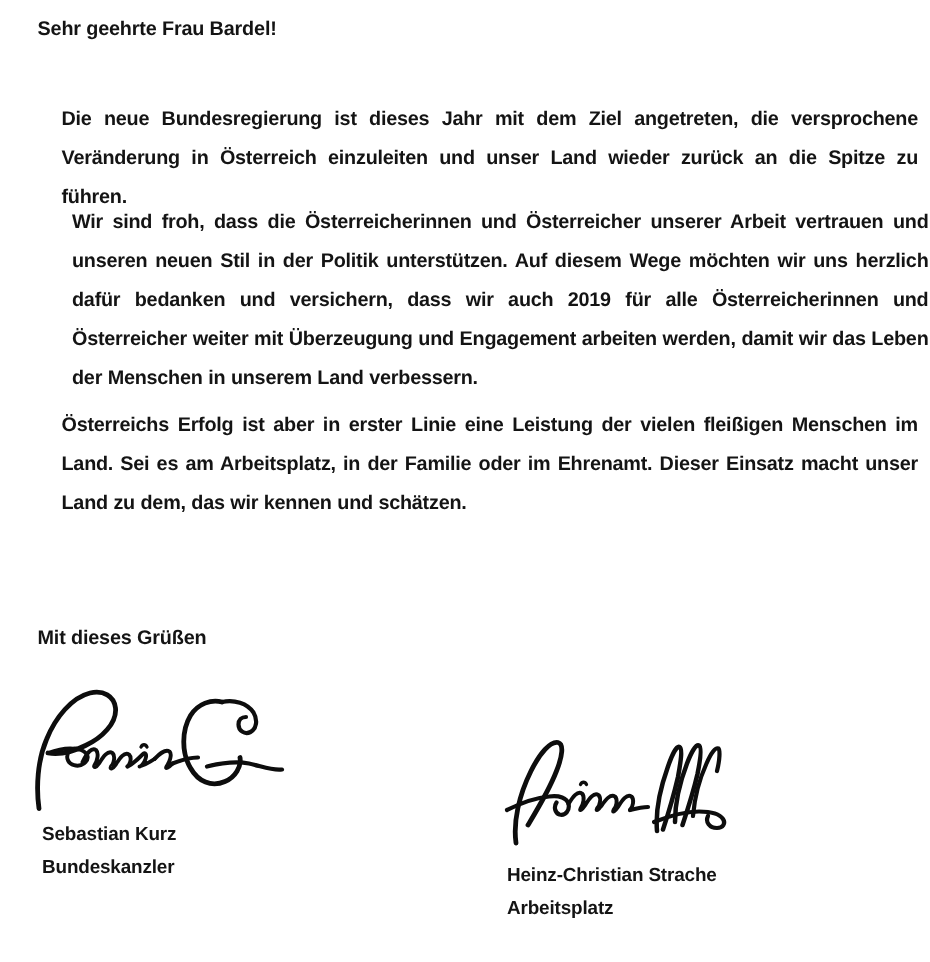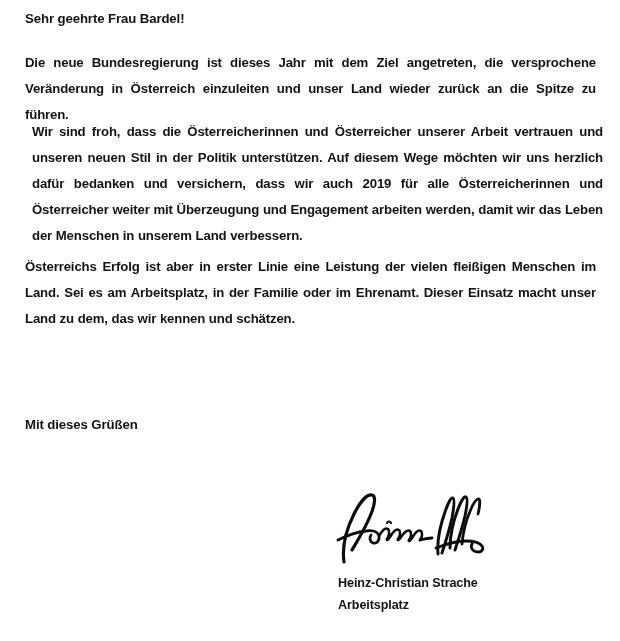--- a/index.html
+++ b/index.html
@@ -31,21 +31,21 @@
     width: 571px;
   }
   .salutation {
     top: 6px;
     font-size: 13.2px;
     line-height: 26px;
     font-weight: 600;
     letter-spacing: -0.1px;
   }
   p.para {
-    margin: 0;
+    margin: 16px;
     font-size: 13.2px;
     line-height: 26px;
     text-align: justify;
     text-justify: inter-word;
     font-weight: 600;
     letter-spacing: -0.15px;
     word-spacing: 0.2px;
   }
   p.para.last-left {
     text-align-last: left;
@@ -103,20 +103,40 @@
 
   <p class="para" id="para-1">Die neue Bundesregierung ist dieses Jahr mit dem Ziel angetreten, die versprochene Veränderung in Österreich einzuleiten und unser Land wieder zurück an die Spitze zu führen.</p>
 
   <p class="para" id="para-2">Wir sind froh, dass die Österreicherinnen und Österreicher unserer Arbeit vertrauen und unseren neuen Stil in der Politik unterstützen. Auf diesem Wege möchten wir uns herzlich dafür bedanken und versichern, dass wir auch 2019 für alle Österreicherinnen und Österreicher weiter mit Überzeugung und Engagement arbeiten werden, damit wir das Leben der Menschen in unserem Land verbessern.</p>
 
   <p class="para" id="para-3">Österreichs Erfolg ist aber in erster Linie eine Leistung der vielen fleißigen Menschen im Land. Sei es am Arbeitsplatz, in der Familie oder im Ehrenamt. Dieser Einsatz macht unser Land zu dem, das wir kennen und schätzen.</p>
 
 
   <div class="closing">Mit dieses Grüßen</div>
 
+  <div class="sig-block sig-left">
+    <svg class="sig-canvas" viewBox="0 0 172 88" xmlns="http://www.w3.org/2000/svg">
+      <g fill="none" stroke="#0d0d0d" stroke-linecap="round" stroke-linejoin="round">
+        <path d="M6 84 C4 70 5 52 11 38 C17 23 28 10 40 7 C49 5 56 9 57 17 C58 27 48 37 37 42 C27 47 18 48 12 47" stroke-width="3.2"></path>
+        <path d="M12 47 C20 44 28 43 34 45 C39 47 40 51 36 54 C32 57 26 55 25 51 C24 47 27 44 31 44" stroke-width="2.6"></path>
+        <path d="M35 53 C38 47 41 43 44 45 C46 47 45 52 43 55 C42 57 44 57 46 54 C49 49 52 45 55 47 C57 49 56 54 54 56 C53 58 55 58 57 55 C60 50 63 46 66 48 C68 50 67 54 65 56" stroke-width="2.6"></path>
+        <path d="M65 56 C68 55 72 51 75 48 C77 46 78 48 77 51 C76 54 74 56 73 56 C76 55 80 53 83 51" stroke-width="2.6"></path>
+        <path d="M74 43 C75 41 77 41 78 43" stroke-width="2.2"></path>
+        <path d="M83 51 C86 48 90 44 93 46 C95 48 93 53 91 56 C90 58 92 57 95 54" stroke-width="2.6"></path>
+        <path d="M95 54 C100 52 106 50 112 50" stroke-width="2.8"></path>
+        <path d="M128 13 C121 11 112 14 107 22 C101 32 101 47 107 57 C112 66 121 70 130 66 C137 63 141 56 140 50" stroke-width="3.2"></path>
+        <path d="M128 13 C136 11 145 14 149 20 C152 25 151 31 147 33 C143 35 139 32 139 28 C139 25 141 23 144 23" stroke-width="2.8"></path>
+        <path d="M118 56 C126 54 136 52 146 54 C155 56 162 59 168 58" stroke-width="2.8"></path>
+      </g>
+    </svg>
+    <div class="sig-names">
+      <div class="sig-name">Sebastian Kurz</div>
+      <div class="sig-title">Bundeskanzler</div>
+    </div>
+  </div>
 
   <div class="sig-block sig-right">
     <svg class="sig-canvas" viewBox="0 0 160 88" xmlns="http://www.w3.org/2000/svg">
       <g fill="none" stroke="#0d0d0d" stroke-linecap="round" stroke-linejoin="round">
         <path d="M12 80 C10 66 14 48 22 32 C28 20 35 12 40 13 C44 14 43 22 39 32 C34 45 26 58 20 68" stroke-width="3.2"></path>
         <path d="M6 58 C14 54 24 50 34 49 C41 48 46 50 47 54 C48 58 45 62 41 61 C38 60 37 56 39 53" stroke-width="2.8"></path>
         <path d="M47 54 C50 49 53 45 56 47 C58 49 57 54 55 57 C54 59 56 58 58 55 C61 50 64 46 67 48 C69 50 68 55 66 57 C65 59 67 58 69 55" stroke-width="2.6"></path>
         <path d="M55 41 C56 39 58 39 59 41" stroke-width="2.2"></path>
         <path d="M69 55 C72 51 75 47 78 49 C80 51 79 56 77 58 C76 60 78 59 80 56 C83 51 86 47 89 49 C91 51 90 56 88 58" stroke-width="2.6"></path>
         <path d="M88 58 C92 57 96 56 100 56" stroke-width="2.8"></path>

